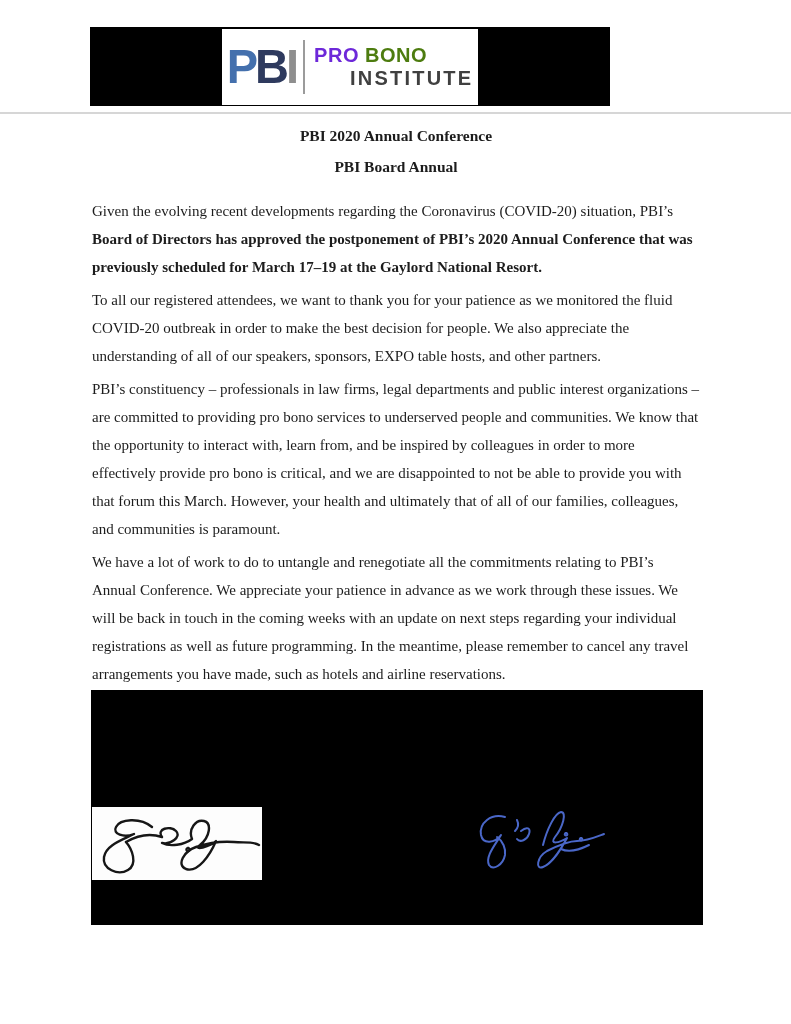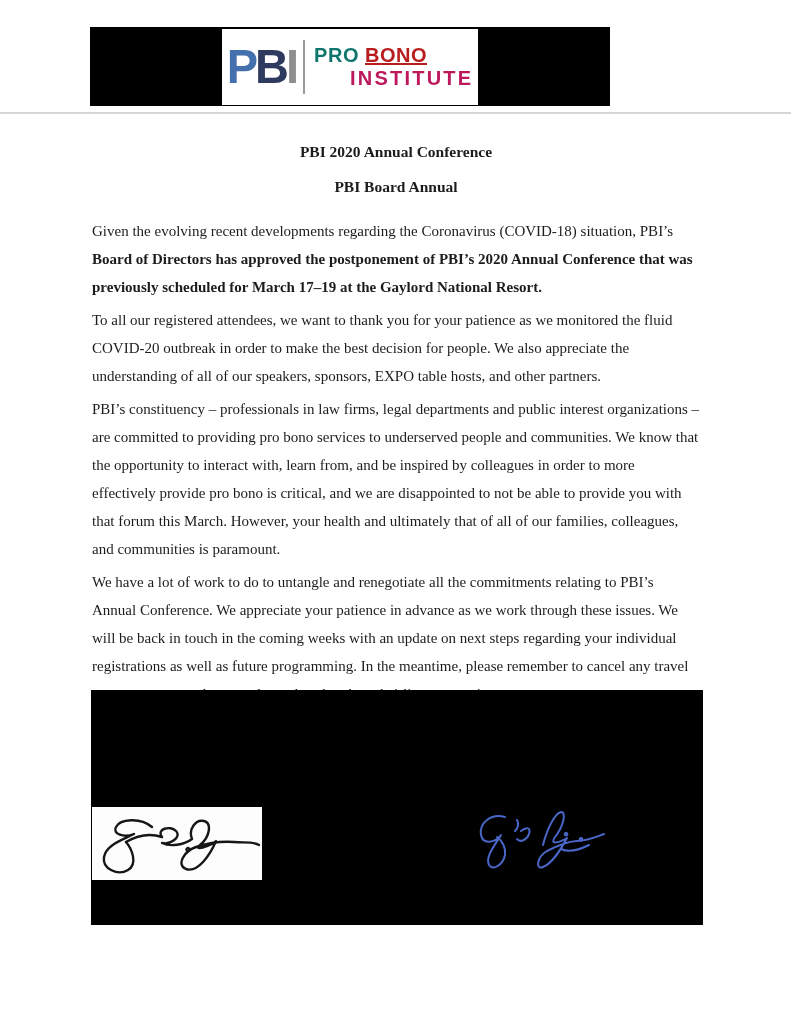--- a/index.html
+++ b/index.html
@@ -63,21 +63,21 @@
   .content {
     position: absolute;
     left: 92px; top: 126px;
     width: 608px;
   }
   .content h1, .content h2 {
     font-size: 15.5px;
     font-weight: 700;
     text-align: center;
     line-height: 19px;
-    margin: 16px;
+    margin: 0;
   }
   .content h1 { margin-bottom: 12px; }
   .content p {
     font-size: 15px;
     line-height: 28px;
     margin: 5px 0 0 0;
     text-align: left;
   }
   .content p.first { margin-top: 21px; }
   .content strong { font-weight: 700; }
@@ -108,34 +108,34 @@
 <div class="page">
 
   <header class="banner">
     <div class="logo-card">
       <div class="monogram">
         <span style="color: rgb(68, 112, 173);">P</span><span style="color: rgb(46, 58, 94);">B</span><span style="color: rgb(142, 142, 142);">I</span>
       </div>
       <div class="logo-sep"></div>
       <div class="wordmark">
         <div class="row1">
-          <span style="color: #0f766e;">PRO</span>
-          <span style="color: #b91c1c; text-decoration: underline;">BONO</span>
+          <span style="color: #6d28d9;">PRO</span>
+          <span style="color: #4d7c0f;">BONO</span>
         </div>
-        <div class="row2" style="color: #be185d; margin-left: 36px;">INSTITUTE</div>
+        <div class="row2" style="color: #404040; margin-left: 36px;">INSTITUTE</div>
       </div>
     </div>
   </header>
   <div class="banner-shadow"></div>
 
   <main class="content">
     <h1>PBI 2020 Annual Conference</h1>
     <h2>PBI Board Annual</h2>
 
-    <p class="first"><span>Given the evolving recent developments regarding the Coronavirus (COVID-18) situation, PBI’s </span><strong>Board of Directors has approved the postponement of PBI’s 2020 Annual Conference that was previously scheduled for March 17–19 at the Gaylord National Resort.</strong></p>
+    <p class="first"><span>Given the evolving recent developments regarding the Coronavirus (COVID-20) situation, PBI’s </span><strong>Board of Directors has approved the postponement of PBI’s 2020 Annual Conference that was previously scheduled for March 17–19 at the Gaylord National Resort.</strong></p>
 
     <p>To all our registered attendees, we want to thank you for your patience as we monitored the fluid COVID-20 outbreak in order to make the best decision for people. We also appreciate the understanding of all of our speakers, sponsors, EXPO table hosts, and other partners.</p>
     <p>PBI’s constituency – professionals in law firms, legal departments and public interest organizations – are committed to providing pro bono services to underserved people and communities. We know that the opportunity to interact with, learn from, and be inspired by colleagues in order to more effectively provide pro bono is critical, and we are disappointed to not be able to provide you with that forum this March. However, your health and ultimately that of all of our families, colleagues, and communities is paramount.</p>
     <p>We have a lot of work to do to untangle and renegotiate all the commitments relating to PBI’s Annual Conference. We appreciate your patience in advance as we work through these issues. We will be back in touch in the coming weeks with an update on next steps regarding your individual registrations as well as future programming. In the meantime, please remember to cancel any travel arrangements you have made, such as hotels and airline reservations.</p>
   </main>
 
   <div class="sig-block">
 
     <div class="sig-card">
       <svg viewBox="0 0 170 73" xmlns="http://www.w3.org/2000/svg">

